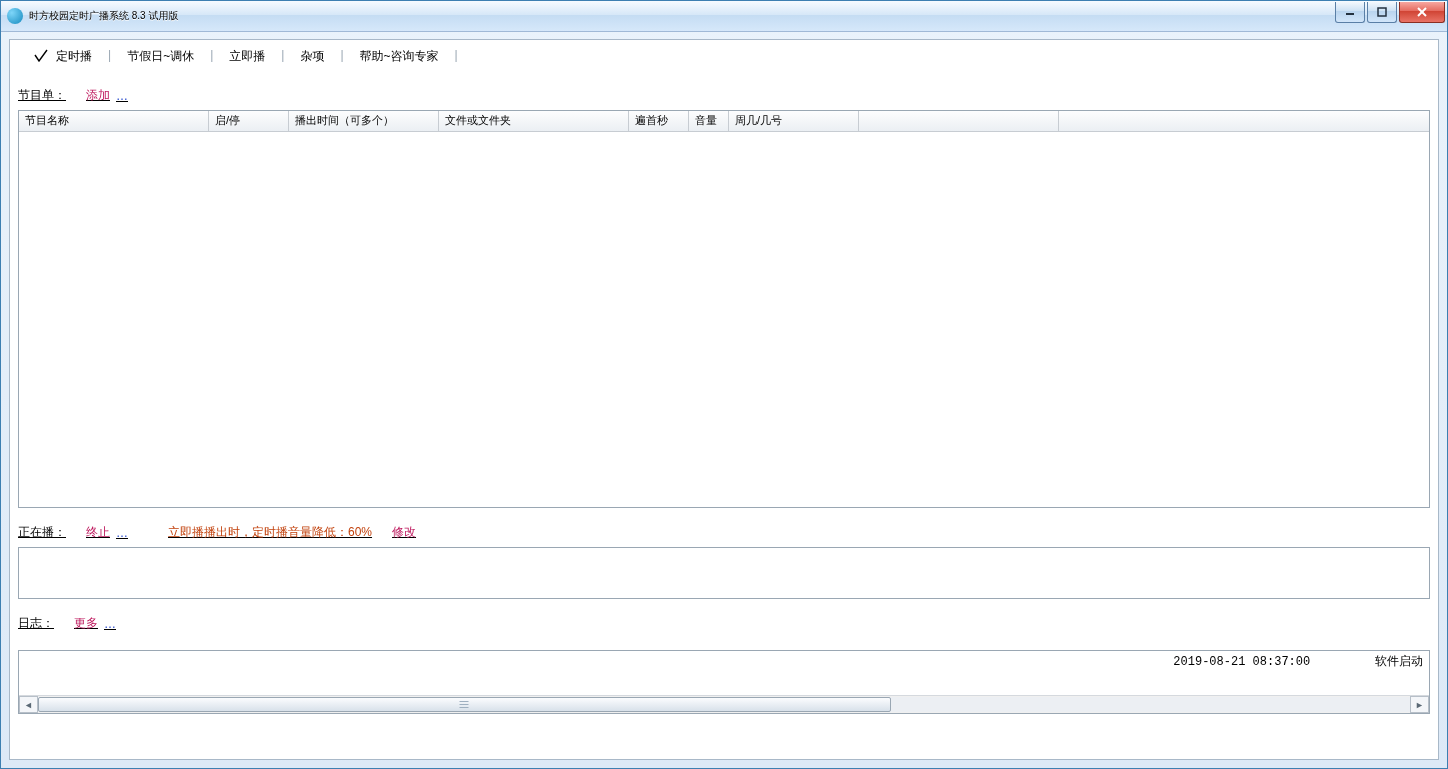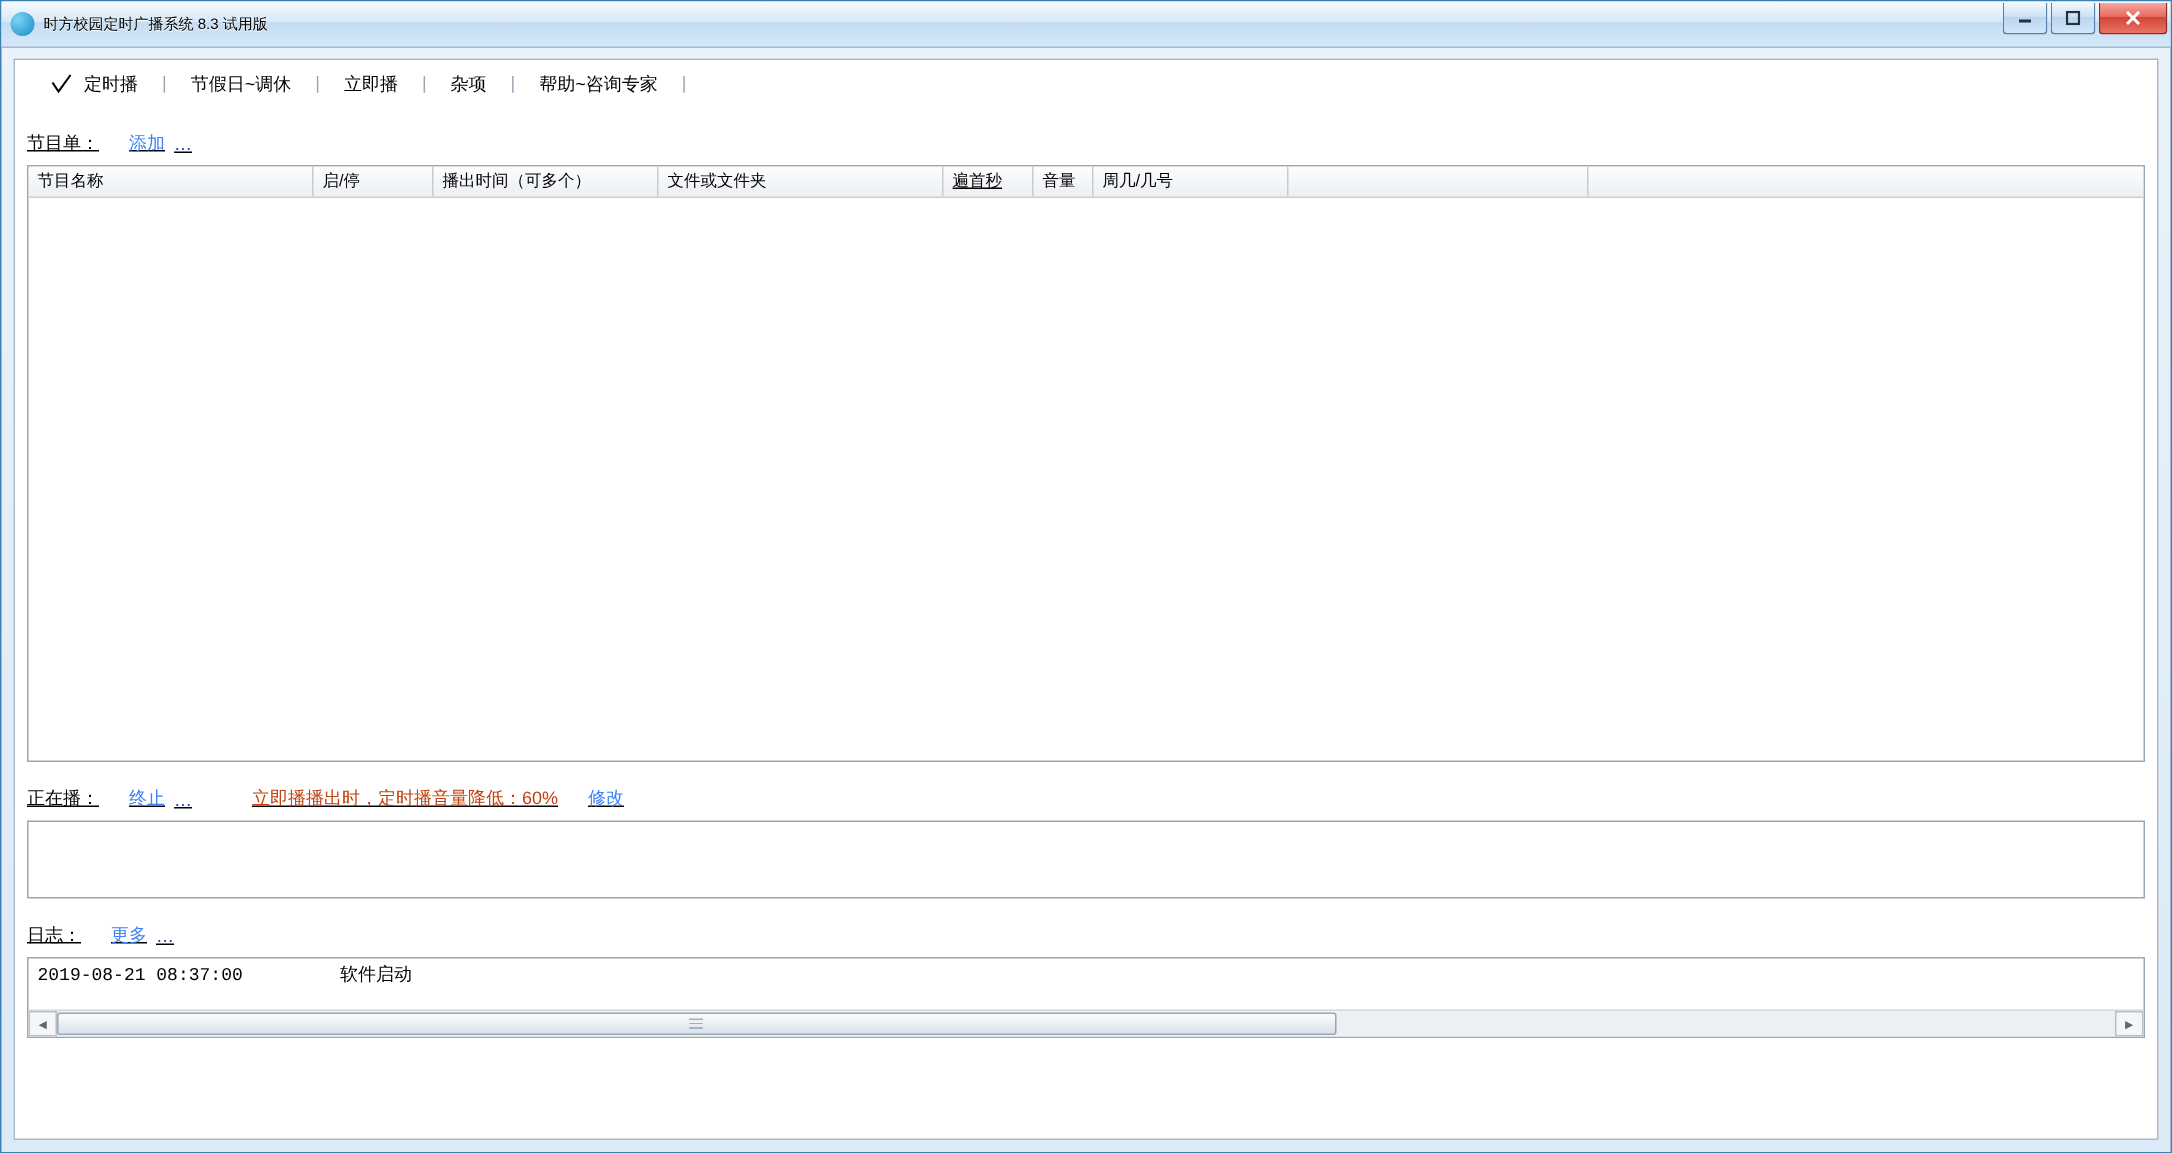--- a/index.html
+++ b/index.html
@@ -68,21 +68,21 @@
   .menu-sep{
     color:#9aa7b3;margin:0 12px;
   }
   .section-header{
     display:flex;align-items:center;
     padding:16px 8px 6px 8px;
     color:#000;
     text-decoration:underline;
   }
   .section-header .lbl{margin-right:20px;}
-  .link{color:#3b82f6;cursor:default;}
+  .link{color:#be185d;cursor:default;}
   .link-dots{color:#1a3fca;margin-left:6px;}
   .table-wrap{
     margin:0 8px;border:1px solid #9aa7b3;background:#fff;
   }
   .program-table{height:396px;overflow:hidden;}
   .thead{
     display:flex;height:20px;
     background:linear-gradient(#fdfdfe,#ebeff3);
     border-bottom:1px solid #c7ccd2;
     font-size:11px;color:#000;
@@ -91,22 +91,22 @@
     box-sizing:border-box;
     border-right:1px solid #c7ccd2;
     padding:2px 6px 0 6px;
     white-space:nowrap;overflow:hidden;
   }
   .now-playing-box{
     margin:0 8px;height:50px;border:1px solid #9aa7b3;background:#fff;
   }
   .inline-note{color:#c2410c;margin-left:40px;}
   .log-box{
-    margin:0 8px;border:1px solid #9aa7b3;background:#fff;
-    height:54px;box-sizing:border-box;display:flex;flex-direction:column;
+    margin:12px 8px;border:1px solid #9aa7b3;background:#fff;
+    height:64px;box-sizing:border-box;display:flex;flex-direction:column;text-align:right;
   }
   .log-body{
     flex:1;padding:2px 6px;font-family:"SimSun","Courier New",monospace;
     font-size:12px;white-space:pre;
   }
   .hscroll{
     height:17px;background:#f0f0f0;border-top:1px solid #d5d9de;
     display:flex;align-items:center;
   }
   .hscroll .arrow{
@@ -179,21 +179,21 @@
       <span class="lbl">节目单：</span>
       <span class="link">添加</span>
       <span class="link-dots">…</span>
     </div>
     <div class="table-wrap program-table">
       <div class="thead" id="program-thead">
           <div class="th" style="width: 190px;">节目名称</div>
           <div class="th" style="width: 80px;">启/停</div>
           <div class="th" style="width: 150px;">播出时间（可多个）</div>
           <div class="th" style="width: 190px;">文件或文件夹</div>
-          <div class="th" style="width: 60px; text-decoration: underline;">遍首秒</div>
+          <div class="th" style="width: 60px;">遍首秒</div>
           <div class="th" style="width: 40px;">音量</div>
           <div class="th" style="width: 130px;">周几/几号</div>
           <div class="th" style="width: 200px;"></div>
         </div>
     </div>
 
     <div class="section-header">
       <span class="lbl">正在播：</span>
       <span class="link">终止</span>
       <span class="link-dots">…</span>

